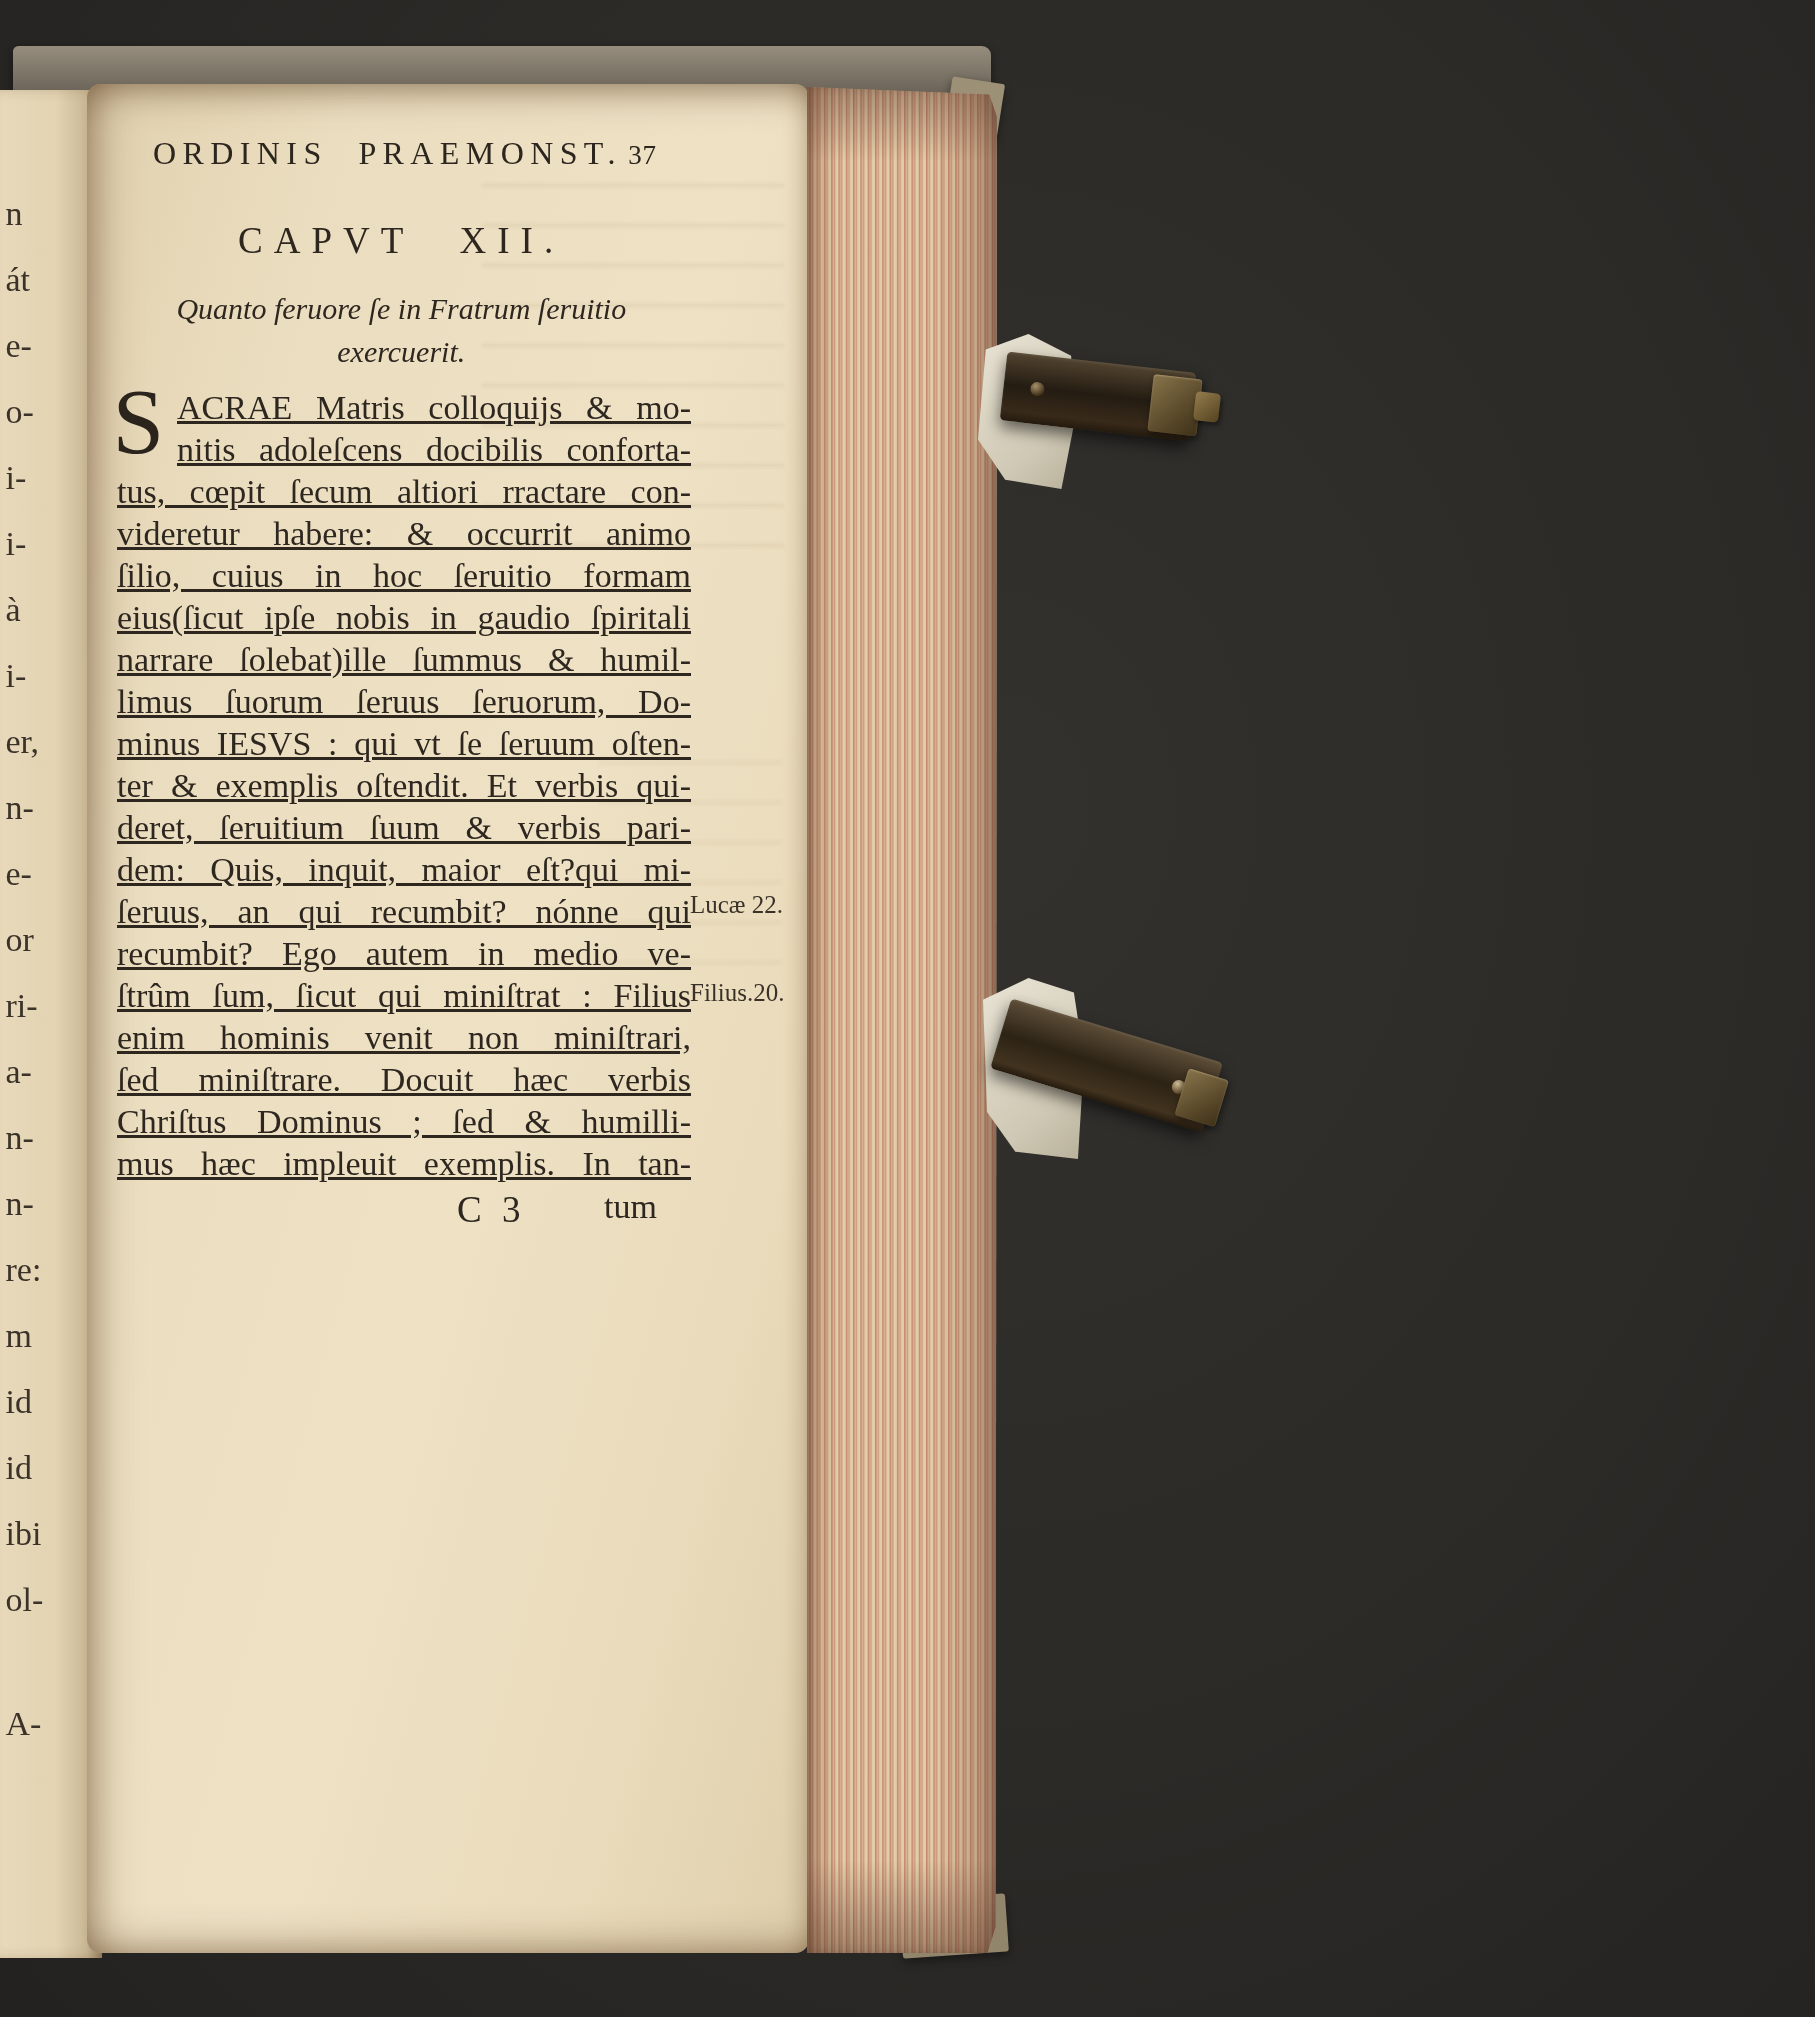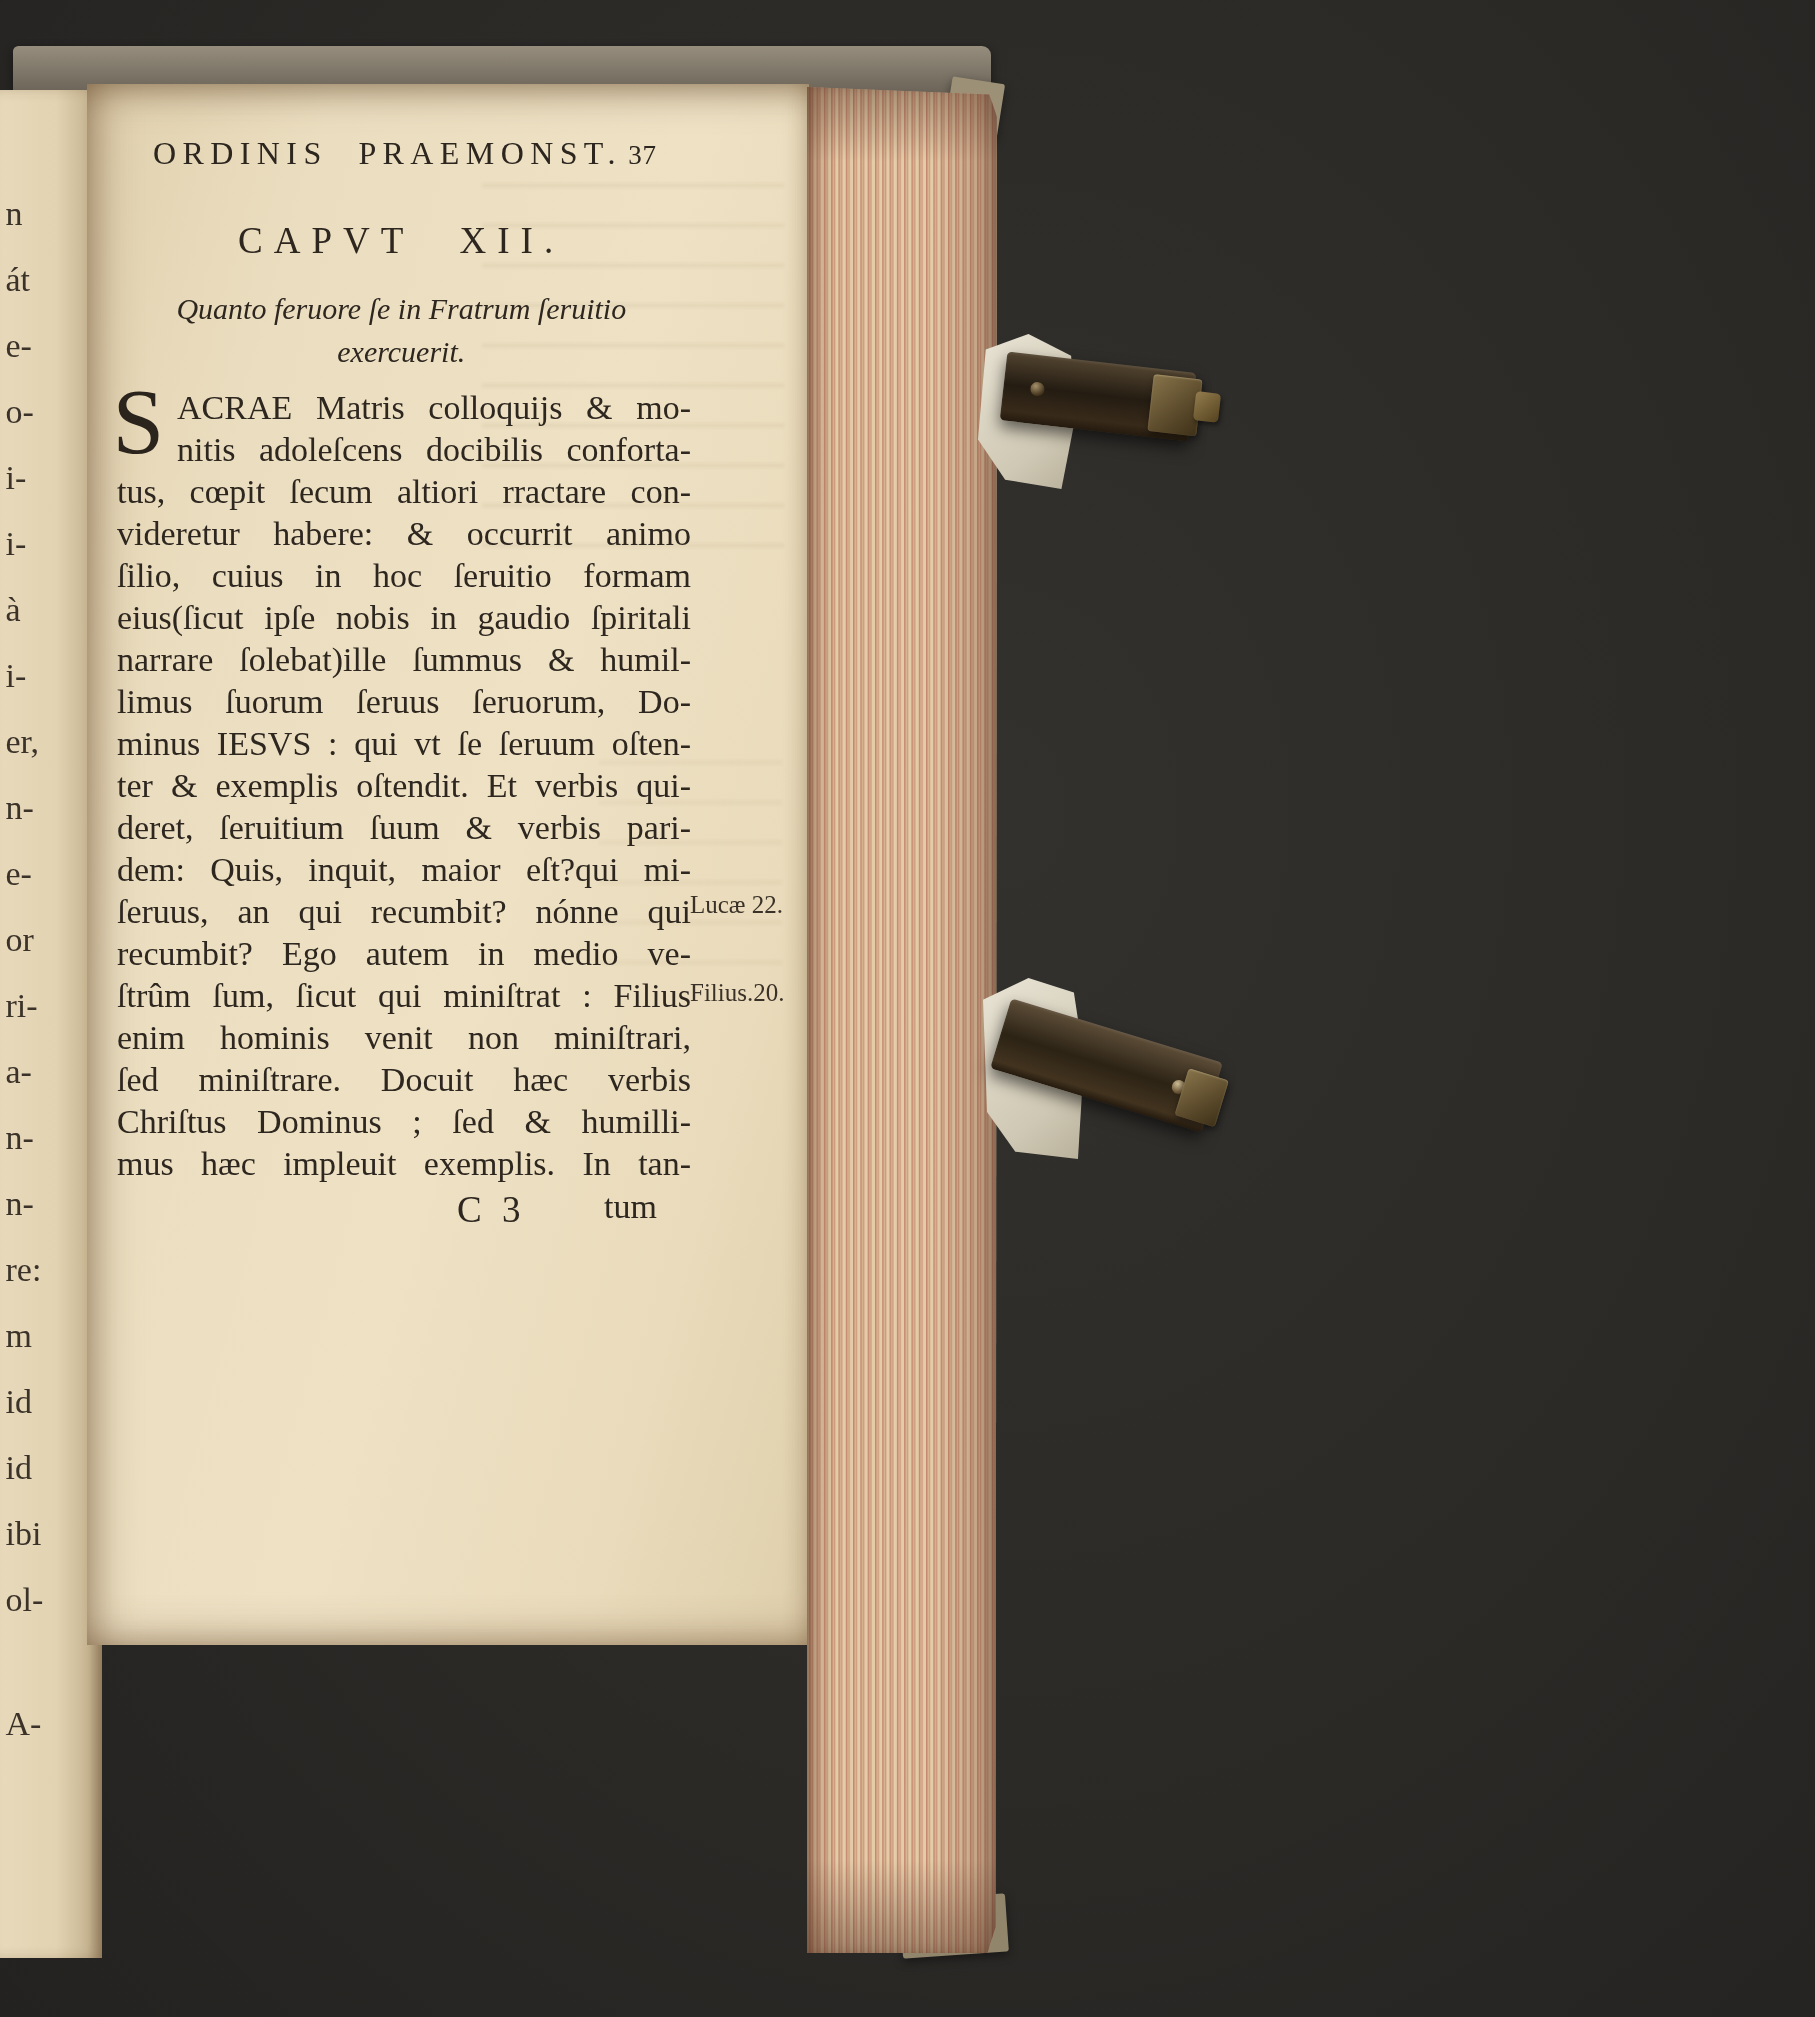--- a/index.html
+++ b/index.html
@@ -22,28 +22,29 @@
   .left-page{
     position:absolute;left:0;top:90px;width:102px;height:1868px;
     background:linear-gradient(to right,#e7d9ba 0%,#e2d3b2 55%,#c9b794 86%,#ab9877 100%);
     box-shadow:inset -9.1px 0 16.4px -5.5px rgba(90,60,30,.45);
   }
   .fragments{position:absolute;left:5.5px;top:91px;color:#3b332a;font-size:34px;line-height:66px;}
   .fragment{height:66px;white-space:nowrap;}
   .fragment.last-gap{margin-top:58px;}
   
   .main-page{
-    position:absolute;left:87px;top:84px;width:722px;height:1561px;
+    position:absolute;left:87px;top:84px;width:722px;height:1869px;
     background:linear-gradient(105deg,#e0d0ae 0%,#ebdec0 22%,#eee1c4 55%,#e9dbbb 80%,#dfcfac 100%);
     box-shadow:
       inset 27.4px 0 42px -18.3px rgba(105,75,45,.5),
       inset -11px 0 24px -11px rgba(120,90,55,.4),
       inset 0 25.6px 37px -20px rgba(100,75,45,.55),
       inset 0 -29px 40px -24px rgba(110,80,50,.45);
     color:#2e2720;
+    border-radius:14px;
   }
   .showthrough{
     position:absolute;left:395px;top:99px;width:302px;height:393px;
     background:repeating-linear-gradient(to bottom,rgba(140,110,75,.10) 0 4.6px,rgba(0,0,0,0) 4.6px 40px);
     filter:blur(1.8px);opacity:.8;pointer-events:none;
   }
   .showthrough.two{left:512px;top:676px;width:183px;height:238px;opacity:.5;}
   .runhead{
     position:absolute;left:66px;top:51px;width:504px;
     display:flex;justify-content:space-between;align-items:baseline;
@@ -51,21 +52,21 @@
   }
   .runhead .pageno{font-size:27px;letter-spacing:0.9px;}
   .chapter{
     position:absolute;left:25.6px;top:135px;width:577px;text-align:center;
     font-size:37px;letter-spacing:11px;word-spacing:25.6px;
   }
   .subtitle{
     position:absolute;left:18.3px;top:203px;width:592px;text-align:center;
     font-style:italic;font-size:30px;line-height:43px;
   }
-  .bodyblock{position:absolute;left:30px;top:303px;width:574px;font-size:34px;}
+  .bodyblock{position:absolute;left:30px;top:303px;width:574px;font-size:34px;text-decoration:underline;}
   .line{
     height:42px;line-height:42px;white-space:nowrap;
     text-align:justify;text-align-last:justify;white-space:normal;
     overflow:hidden;
   }
   .line.indent{padding-left:60px;}
   .dropcap{
     position:absolute;left:25.6px;top:298px;font-size:93px;line-height:80px;
     color:#2b241d;
   }

